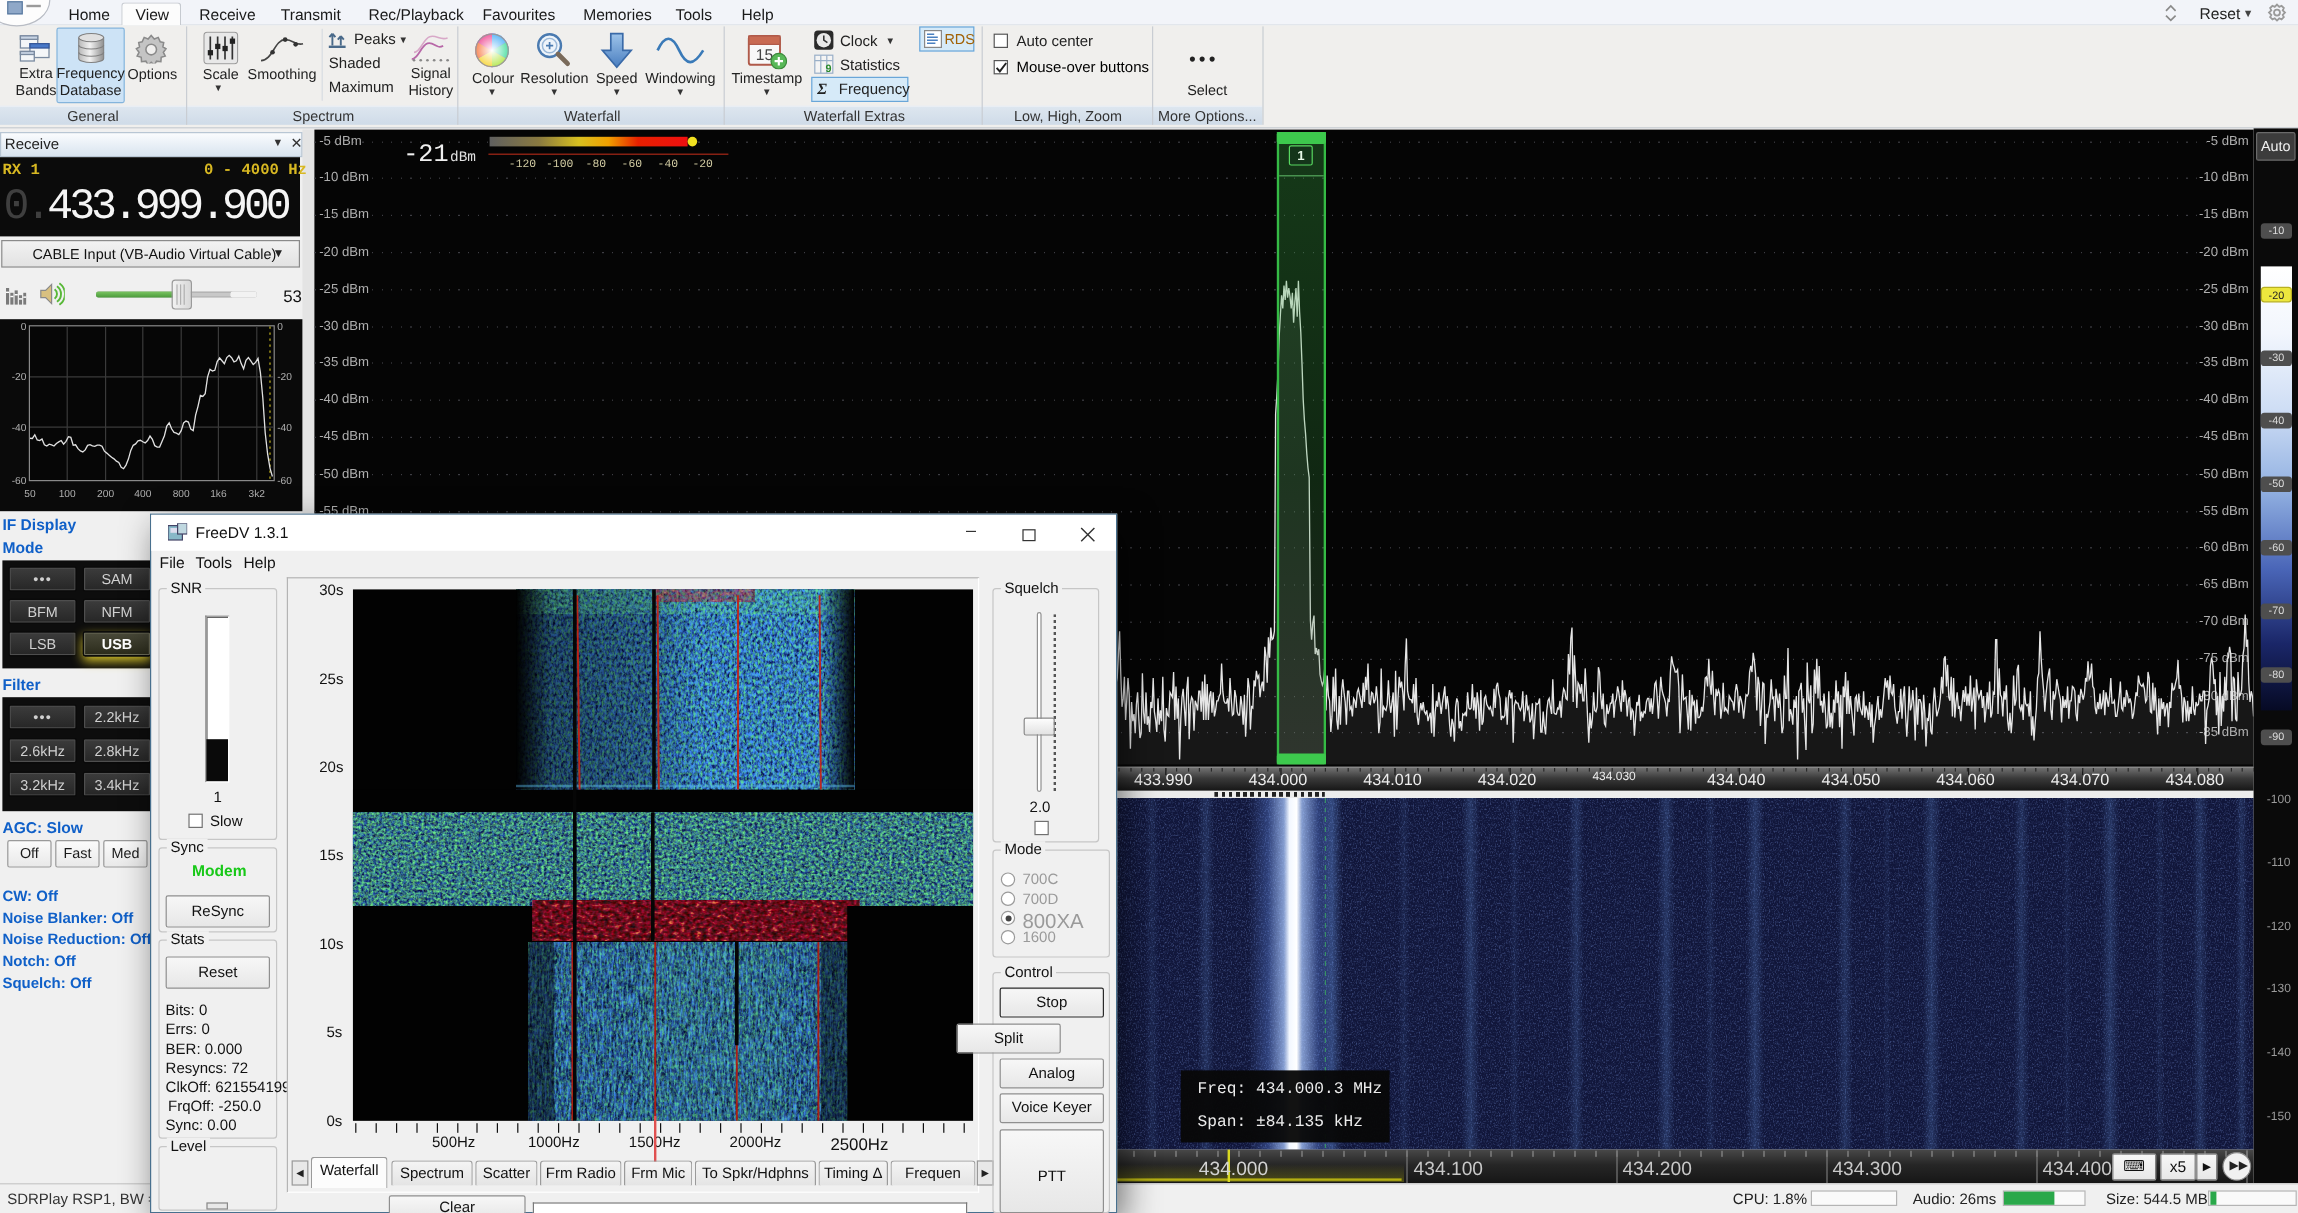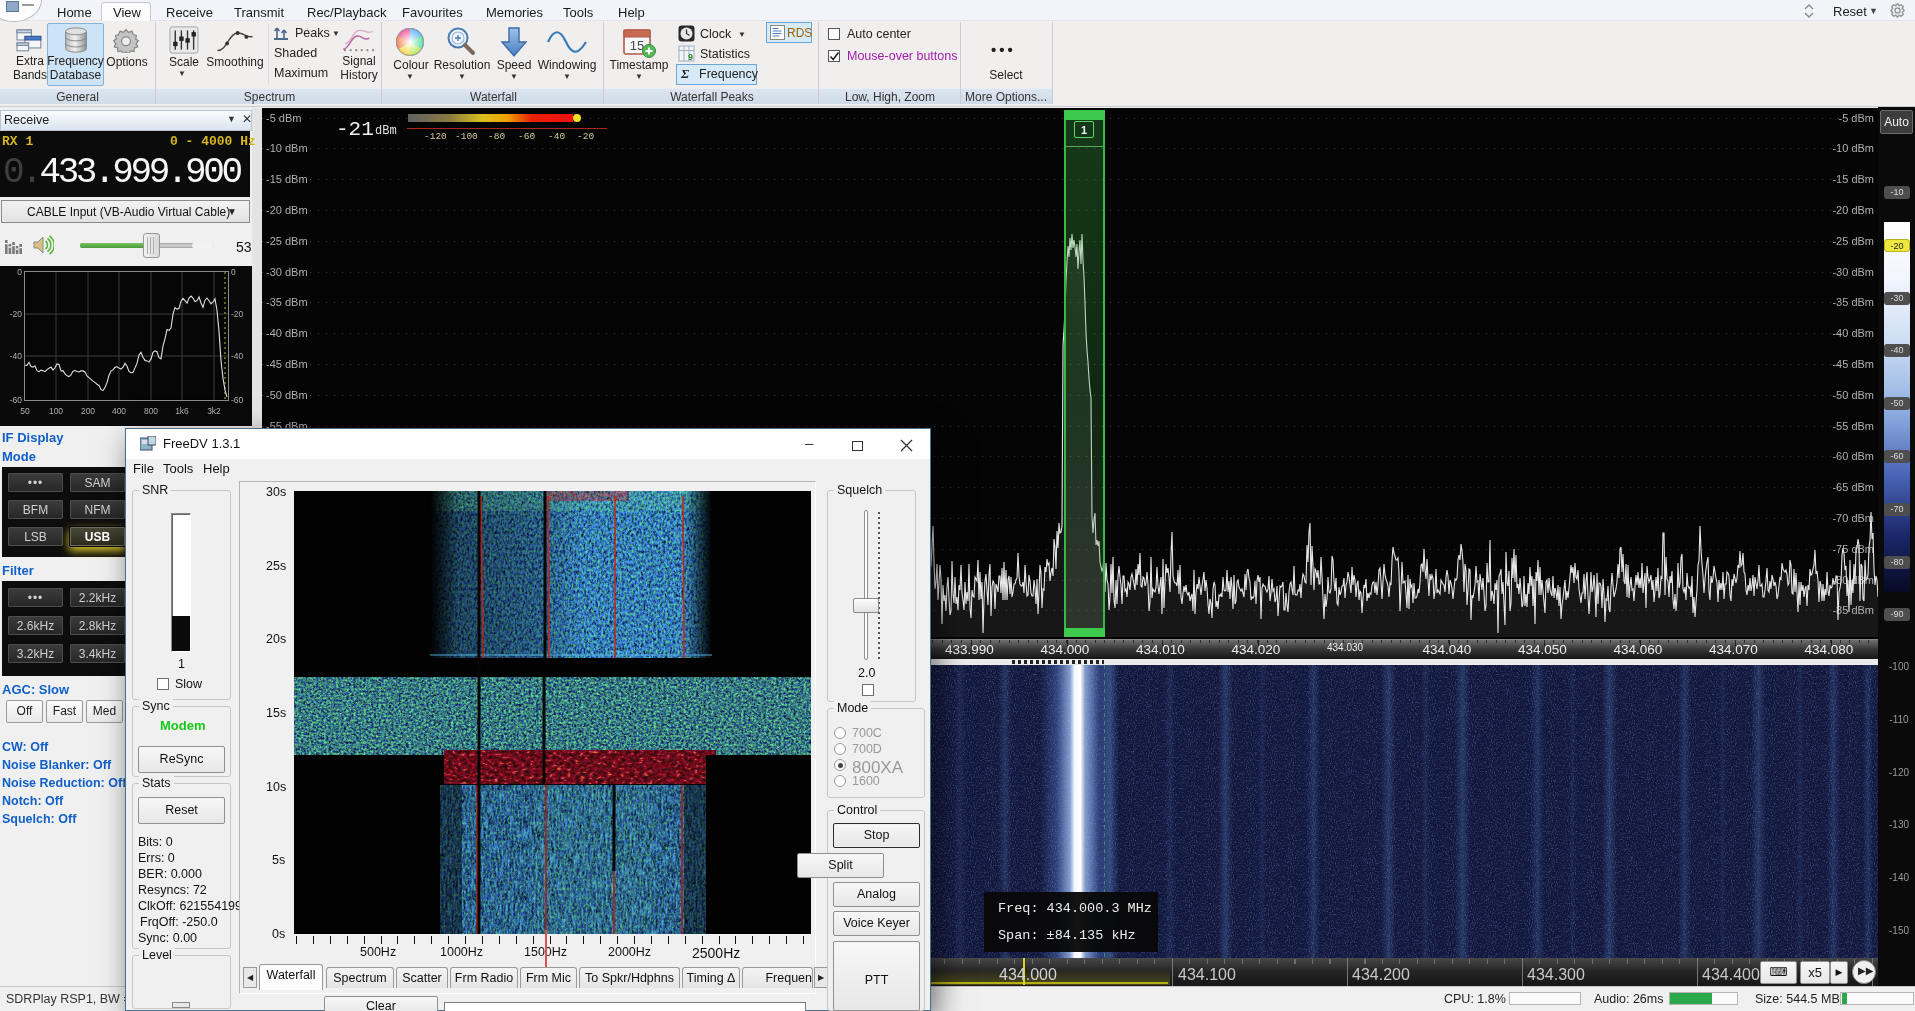--- a/index.html
+++ b/index.html
@@ -46,21 +46,21 @@
 <div class="lbl" style="left:1869px;top:6px;font-size:9px;color:#444">▼</div>
 <svg class="abs" style="left:1888px;top:1px" width="19" height="19" viewBox="0 0 20 20">
     <path d="M10 3 L12 5 L14 4 L16 6 L15 8 L17 10 L15 12 L16 14 L14 16 L12 15 L10 17 L8 15 L6 16 L4 14 L5 12 L3 10 L5 8 L4 6 L6 4 L8 5 Z" fill="none" stroke="#9a9a9a" stroke-width="1.6"></path>
     <circle cx="10" cy="10" r="2.6" fill="none" stroke="#9a9a9a" stroke-width="1.6"></circle>
   </svg>
 
 <div class="abs" style="left:0;top:88px;width:1052px;height:16px;background:linear-gradient(#dde6ef,#cfdbe8);border-top:1px solid #e8eef5"></div>
 <div class="lbl" style="left:0;top:90px;width:155px;text-align:center;font-size:12px;color:#333">General</div>
 <div class="lbl" style="left:158px;top:90px;width:223px;text-align:center;font-size:12px;color:#333">Spectrum</div>
 <div class="lbl" style="left:384px;top:90px;width:219px;text-align:center;font-size:12px;color:#333">Waterfall</div>
-<div class="lbl" style="left:606px;top:90px;width:212px;text-align:center;font-size:12px;color:#333">Waterfall Peaks</div>
+<div class="lbl" style="left:606px;top:90px;width:212px;text-align:center;font-size:12px;color:#333">Waterfall Extras</div>
 <div class="lbl" style="left:820px;top:90px;width:140px;text-align:center;font-size:12px;color:#333">Low, High, Zoom</div>
 <div class="lbl" style="left:962px;top:90px;width:88px;text-align:center;font-size:12px;color:#333">More Options...</div>
 
 <div class="abs" style="left:155px;top:22px;width:1px;height:82px;background:#c9cdd3"></div>
 <div class="abs" style="left:381px;top:22px;width:1px;height:82px;background:#c9cdd3"></div>
 <div class="abs" style="left:603px;top:22px;width:1px;height:82px;background:#c9cdd3"></div>
 <div class="abs" style="left:818px;top:22px;width:1px;height:82px;background:#c9cdd3"></div>
 <div class="abs" style="left:960px;top:22px;width:1px;height:82px;background:#c9cdd3"></div>
 <div class="abs" style="left:1052px;top:22px;width:1px;height:82px;background:#c9cdd3"></div>
 
@@ -216,21 +216,21 @@
     <path d="M2.5 3.5 h6 M2.5 6 h9 M2.5 8.5 h9 M2.5 11 h7" stroke="#4a80c0" stroke-width="1.2"></path>
   </svg>
 <div class="lbl" style="left:787px;top:26px;font-size:12px;color:#a16207">RDS</div>
 
 <div class="abs" style="left:828px;top:28px;width:12px;height:12px;background:#fff;border:1px solid #555"></div>
 <div class="lbl" style="left:847px;top:27px;font-size:12.5px;color:#222">Auto center</div>
 <div class="abs" style="left:828px;top:50px;width:12px;height:12px;background:#fff;border:1px solid #555"></div>
 <svg class="abs" style="left:829px;top:51px" width="11" height="11" viewBox="0 0 11 11">
     <path d="M1.5 5.5 L4.2 8.5 L9.5 1.5" fill="none" stroke="#222" stroke-width="1.6"></path>
   </svg>
-<div class="lbl" style="left:847px;top:49px;font-size:12.5px;color:#a21caf">Mouse-over buttons</div>
+<div class="lbl" style="left:847px;top:49px;font-size:12.5px;color:#000000">Mouse-over buttons</div>
 
 <div class="lbl" style="left:991px;top:41px;font-size:15px;font-weight:bold;color:#222;letter-spacing:3px">•••</div>
 <div class="lbl" style="left:962px;top:68px;width:88px;text-align:center;font-size:12px;color:#222">Select</div>
 
 <div class="abs" style="left:0;top:108px;width:252px;height:903px;background:#f0f0f0"></div>
 <div class="abs" style="left:252px;top:108px;width:10px;height:903px;background:#e4e4e4"></div>
 
 <div class="abs" style="left:0;top:110px;width:252px;height:21px;background:linear-gradient(#fafcfe,#d9e4ef);border:1px solid #b8c6d4"></div>
 <div class="lbl" style="left:4px;top:113px;font-size:12.5px;color:#222">Receive</div>
 <div class="lbl" style="left:227px;top:114px;font-size:9px;color:#333">▼</div>
@@ -867,21 +867,21 @@
 
 <div id="fdtabs">
     <div class="abs" style="left:243px;top:967px;width:14px;height:21px;background:#e8e8e8;border:1px solid #999;font-size:8px;text-align:center;line-height:20px;color:#222">◀</div>
     <div class="abs" style="left:259px;top:964px;width:64px;height:26px;background:#fcfcfc;border:1px solid #9a9a9a;border-bottom:none;border-radius:3px 3px 0 0;font-size:12.5px;text-align:center;line-height:20px;color:#111">Waterfall</div>
     <div class="abs" style="left:326px;top:967px;width:68px;height:21px;background:linear-gradient(#f4f4f4,#e4e4e4);border:1px solid #9a9a9a;border-bottom:none;border-radius:3px 3px 0 0;font-size:12.5px;text-align:center;line-height:20px;color:#111">Spectrum</div>
     <div class="abs" style="left:396px;top:967px;width:52px;height:21px;background:linear-gradient(#f4f4f4,#e4e4e4);border:1px solid #9a9a9a;border-bottom:none;border-radius:3px 3px 0 0;font-size:12.5px;text-align:center;line-height:20px;color:#111">Scatter</div>
     <div class="abs" style="left:450px;top:967px;width:68px;height:21px;background:linear-gradient(#f4f4f4,#e4e4e4);border:1px solid #9a9a9a;border-bottom:none;border-radius:3px 3px 0 0;font-size:12.5px;text-align:center;line-height:20px;color:#111">Frm Radio</div>
     <div class="abs" style="left:520px;top:967px;width:57px;height:21px;background:linear-gradient(#f4f4f4,#e4e4e4);border:1px solid #9a9a9a;border-bottom:none;border-radius:3px 3px 0 0;font-size:12.5px;text-align:center;line-height:20px;color:#111">Frm Mic</div>
     <div class="abs" style="left:579px;top:967px;width:101px;height:21px;background:linear-gradient(#f4f4f4,#e4e4e4);border:1px solid #9a9a9a;border-bottom:none;border-radius:3px 3px 0 0;font-size:12.5px;text-align:center;line-height:20px;color:#111">To Spkr/Hdphns</div>
     <div class="abs" style="left:682px;top:967px;width:58px;height:21px;background:linear-gradient(#f4f4f4,#e4e4e4);border:1px solid #9a9a9a;border-bottom:none;border-radius:3px 3px 0 0;font-size:12.5px;text-align:center;line-height:20px;color:#111">Timing Δ</div>
-    <div class="abs" style="left:742px;top:967px;width:71px;height:21px;background:linear-gradient(#f4f4f4,#e4e4e4);border:1px solid #9a9a9a;border-bottom:none;border-radius:3px 3px 0 0;font-size:12.5px;text-align:right;line-height:20px;color:#111">Frequen</div>
+    <div class="abs" style="left:742px;top:967px;width:71px;height:21px;background:linear-gradient(#f4f4f4,#e4e4e4);border:1px solid #9a9a9a;border-bottom:none;border-radius:3px 3px 0 0;font-size:12.5px;text-align:center;line-height:20px;color:#111">Frequen</div>
     <div class="abs" style="left:814px;top:967px;width:14px;height:21px;background:#e8e8e8;border:1px solid #999;font-size:8px;text-align:center;line-height:20px;color:#222">▶</div>
   </div>
 
 <div class="wbtn" style="left:324px;top:996px;width:114px;height:20px;line-height:19px">Clear</div>
 <div class="abs" style="left:444px;top:1002px;width:362px;height:9px;background:#fff;border:1px solid #7a7a7a;border-bottom:none"></div>
 
 <div class="gbox" style="left:827px;top:490px;width:89px;height:212px">
     <span>Squelch</span>
   </div>
 <div class="abs" style="left:864px;top:510px;width:4px;height:150px;background:#fff;border:1px solid #909090;border-radius:2px"></div>

